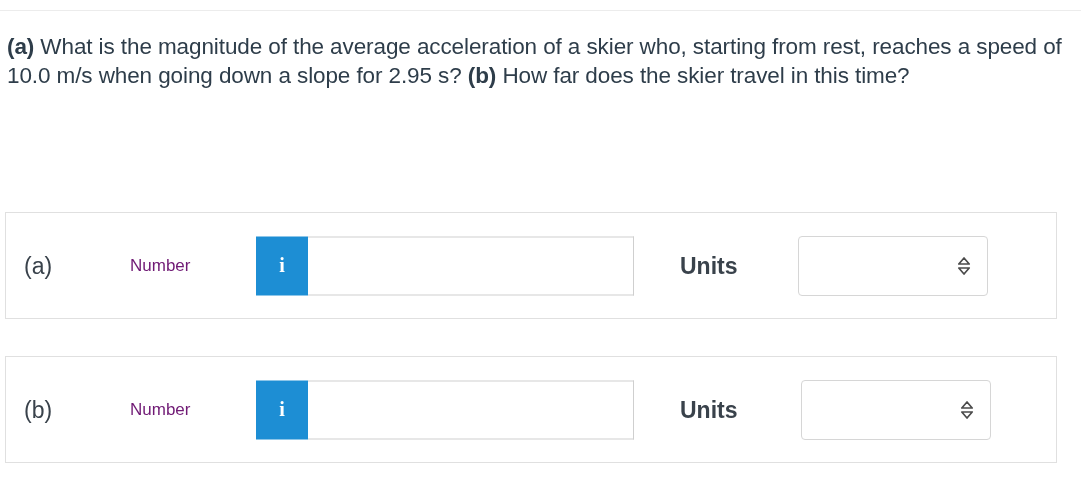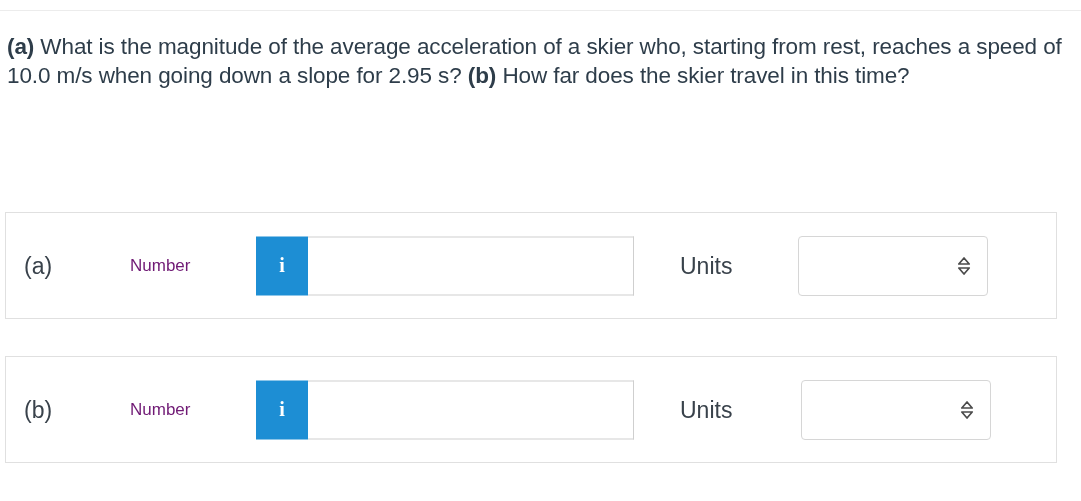--- a/index.html
+++ b/index.html
@@ -132,20 +132,21 @@
   }
 
   .units-label {
     position: absolute;
     left: 674px;
     top: 50%;
     transform: translateY(-50%);
     font-size: 23px;
     color: #39424b;
     white-space: nowrap;
+    font-weight: bold;
   }
 
   .units-select {
     position: absolute;
     top: 50%;
     transform: translateY(-50%);
     width: 190px;
     height: 60px;
     border: 1px solid #d6d6d6;
     border-radius: 4px;

